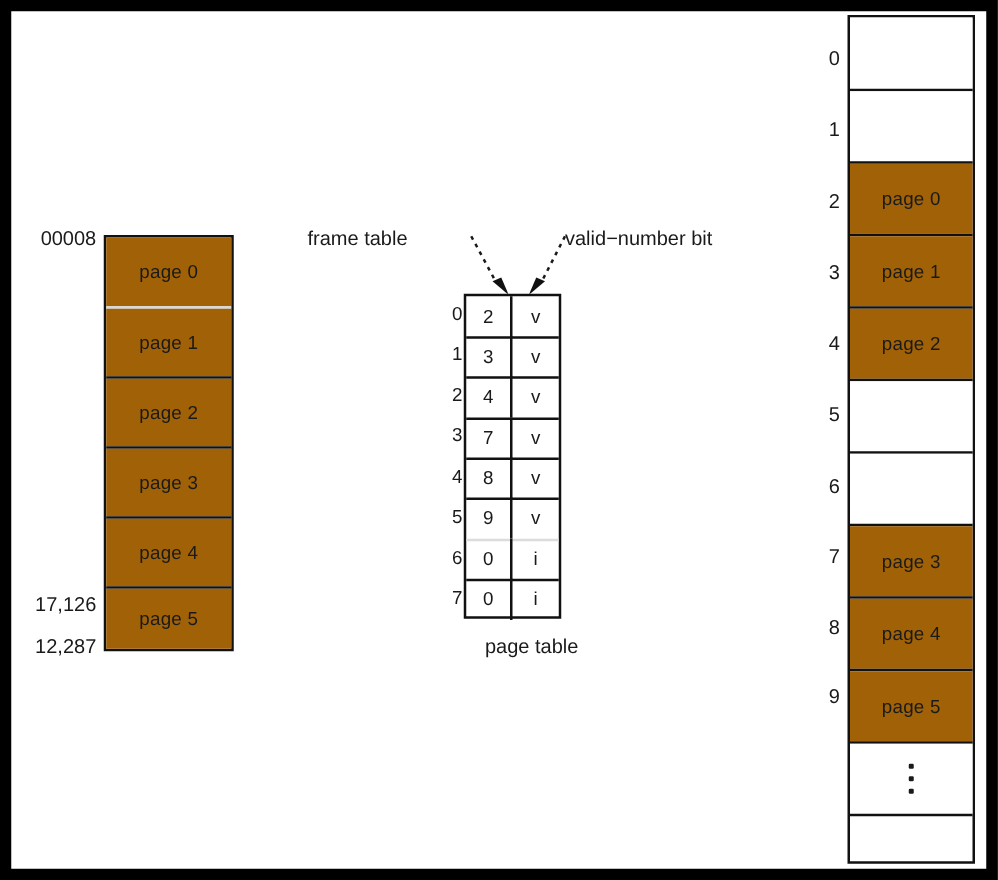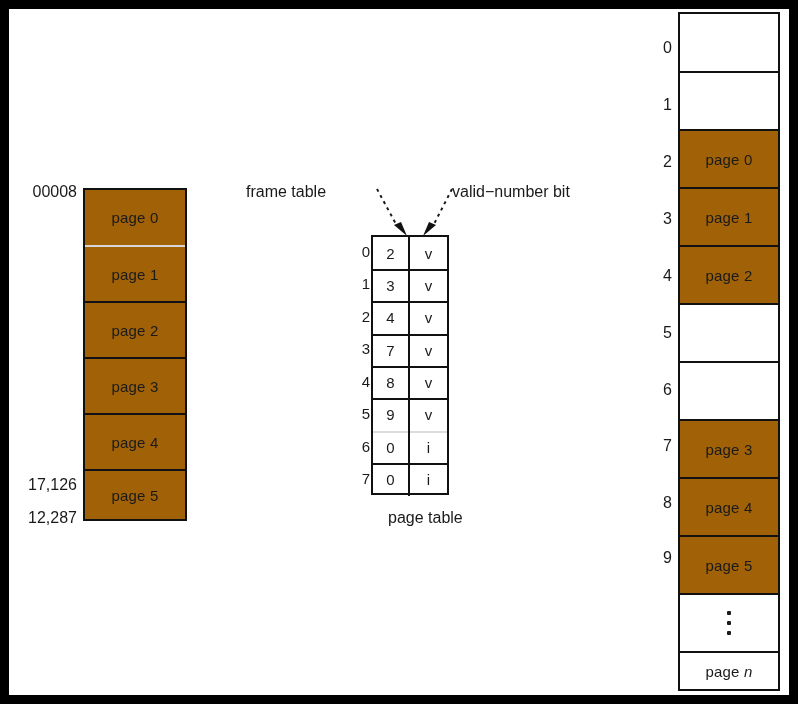--- a/index.html
+++ b/index.html
@@ -301,19 +301,16 @@
       <div class="cell filled" style="left:0; top:523px; width:98px; height:56px;">page 5</div>
       <div class="rule" style="left:0; top:579px; width:98px;"></div>
 
       <div class="cell empty dots" style="left:0; top:581px; width:98px; height:56px;">
         <b></b>
           <b></b>
           <b></b>
       </div>
       <div class="rule" style="left:0; top:637px; width:98px;"></div>
 
-      <div class="cell empty" style="left:0; top:639px; width:98px; height:36px;">
-        <span>page <i class="ital">n</i></span>
-      </div>
     </div>
 
   </div>
 </div>
 
 </body></html>

